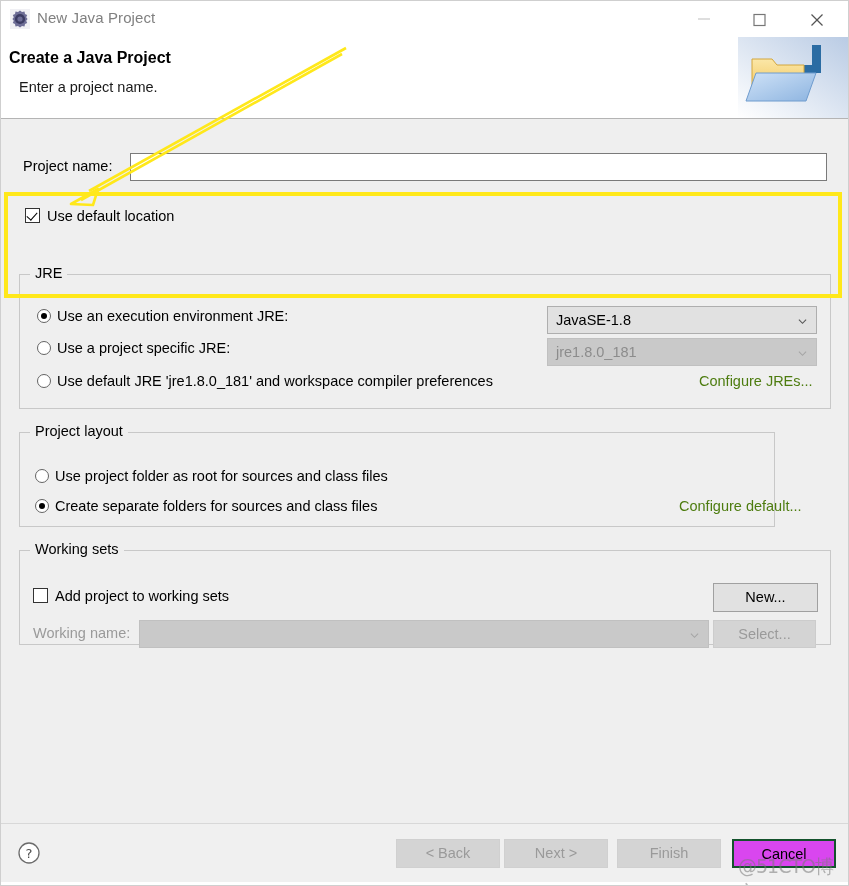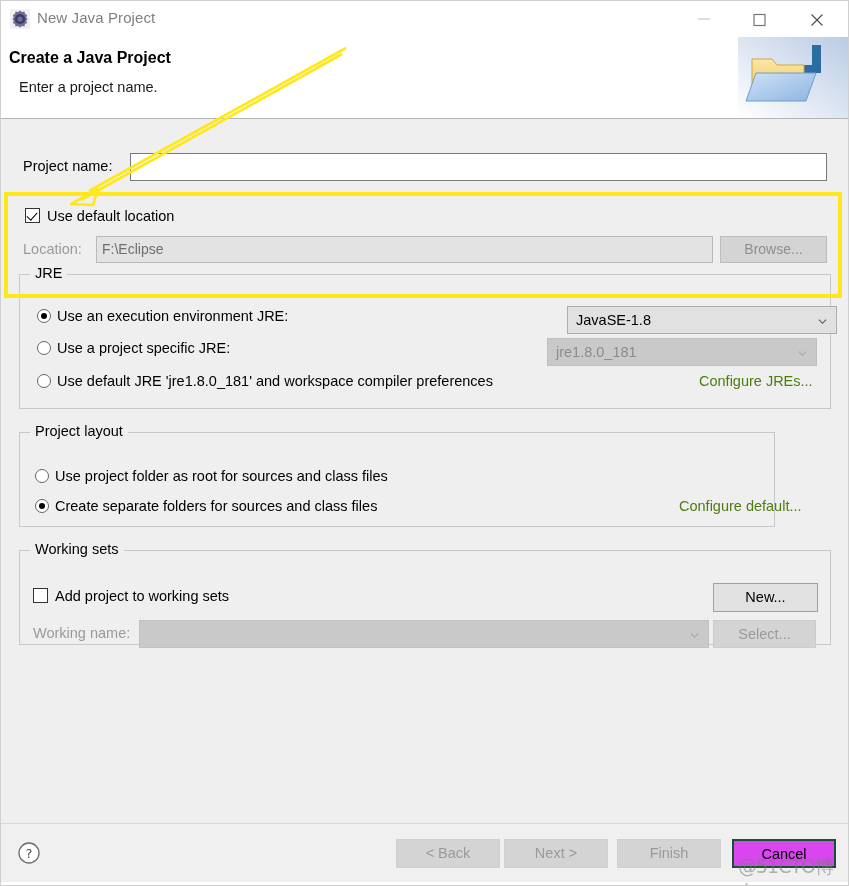--- a/index.html
+++ b/index.html
@@ -208,21 +208,20 @@
     height: 28px;
     box-sizing: border-box;
     font-size: 14.5px;
     line-height: 26px;
     padding: 0 8px;
   }
   .combo.enabled {
     background: #e1e1e1;
     border: 1px solid #aeaeae;
     color: #000000;
-    margin-left: 20px;
   }
   .combo.disabled {
     background: #c9c9c9;
     border: 1px solid #c0c0c0;
     color: #8c8c8c;
   }
   .combo .arrow {
     position: absolute; right: 9px; top: 10px;
     width: 9px; height: 9px;
   }
@@ -370,25 +369,20 @@
 
     <div class="row-projname">
       <span class="lbl-projname">Project name:</span>
       <input class="input-projname" type="text" value="" style="">
     </div>
 
     <div class="chk-defaultloc-row">
       <span class="checkbox checked"></span><span class="chk-label">Use default location</span>
     </div>
 
-    <div class="row-location">
-      <span class="lbl-location">Location:</span>
-      <div class="input-location">F:\Eclipse</div>
-      <div class="btn-browse">Browse...</div>
-    </div>
 
     <div class="highlight-box"></div>
 
     <div class="group grp-jre">
       <span class="group-title">JRE</span>
     </div>
     <div class="opt-row" style="left:36px; top:188px;">
       <span class="radio selected"></span><span class="opt-label">Use an execution environment JRE:</span>
     </div>
     <div class="combo enabled" style="left:546px; top:186px; width:270px;">

